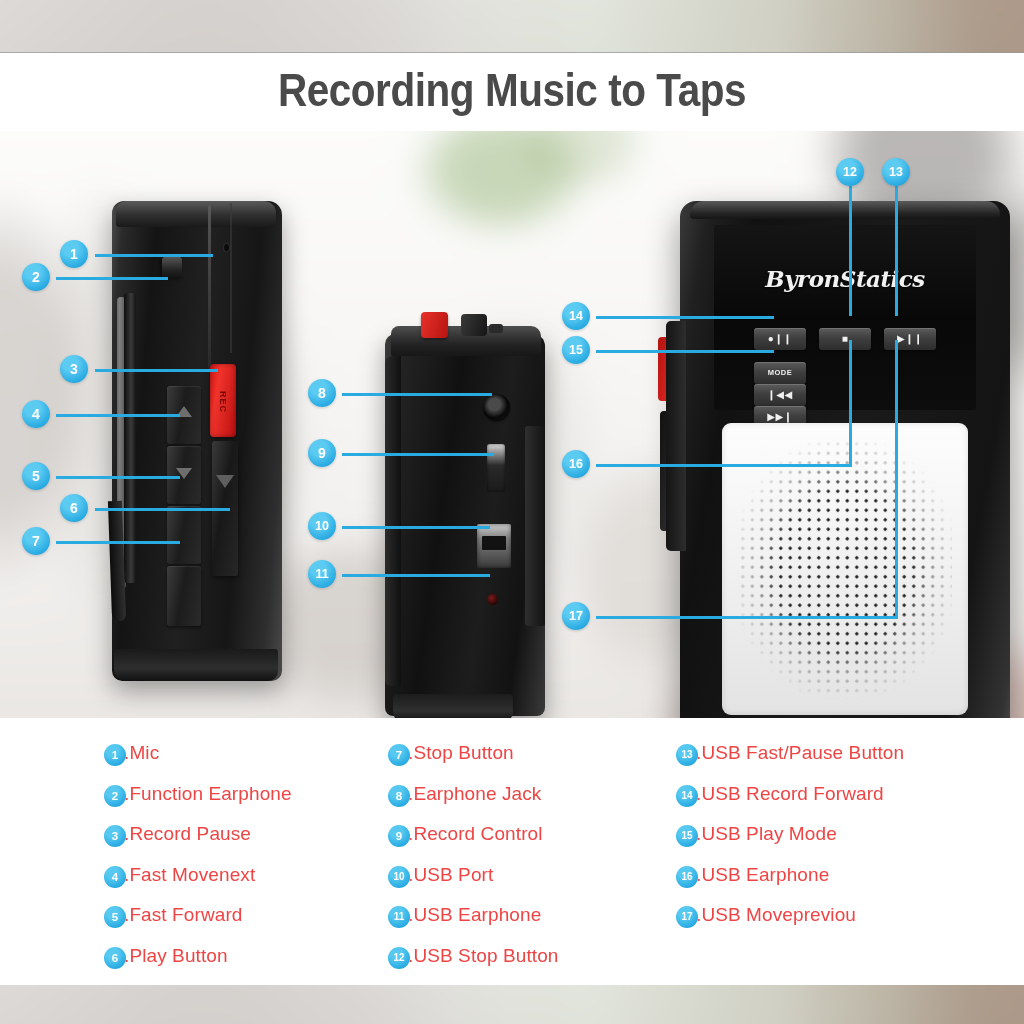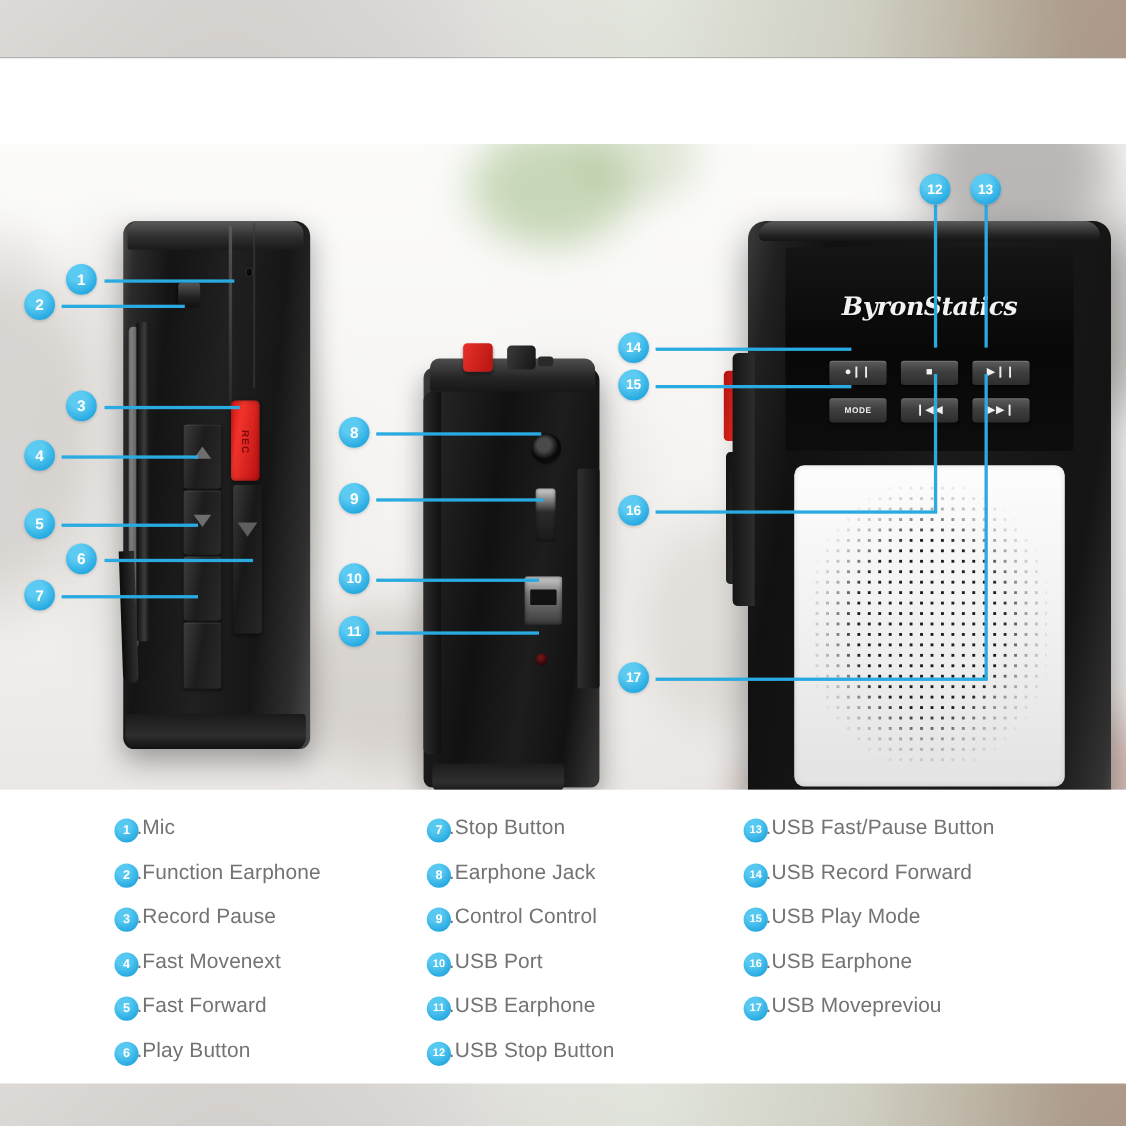--- a/index.html
+++ b/index.html
@@ -204,21 +204,21 @@
     background:linear-gradient(180deg,#151515 0%,#080808 50%,#0d0d0d 100%);
   }
   #device-right .logo{
     position:absolute;left:0;right:0;top:40px;text-align:center;
     font-family:"DejaVu Serif", serif;font-style:italic;font-weight:bold;
     font-size:23px;color:#f2f2f2;letter-spacing:-0.5px;
     text-shadow:0 1px 2px rgba(0,0,0,.8);
   }
   #device-right .btnrow{position:absolute;left:40px;width:182px;display:flex;justify-content:space-between;}
   #device-right .row1{top:103px;}
-  #device-right .row2{top:137px;}
+  #device-right .row2{top:137px;flex-direction:column;}
   #device-right .ctl{
     width:52px;height:22px;border-radius:3px;
     background:linear-gradient(180deg,#5c5c5c 0%,#3f3f3f 45%,#2d2d2d 100%);
     display:flex;align-items:center;justify-content:center;
     color:#f0f0f0;font-size:10px;line-height:1;letter-spacing:.5px;
     box-shadow:inset 0 1px 0 rgba(255,255,255,.15),0 1px 2px rgba(0,0,0,.5);
   }
   #device-right .ctl.mode{font-size:7.5px;font-weight:bold;}
   #device-right .grille{
     position:absolute;left:42px;top:222px;width:246px;height:292px;border-radius:9px;
@@ -266,32 +266,35 @@
   #col3{left:676px;}
   .legend-item{position:relative;height:40.5px;white-space:nowrap;}
   .legend-dot{
     position:absolute;left:0;top:4px;width:22px;height:22px;border-radius:50%;
     background:radial-gradient(circle at 38% 30%,#57c9f1 0 28%,#29abe2 72%,#1e99d0 100%);
     color:#fff;font-size:11.5px;font-weight:bold;line-height:22px;text-align:center;
   }
   .legend-dot.w{font-size:10px;}
   .legend-text{
     position:absolute;left:20px;top:2px;
-    font-size:19px;color:#737373;letter-spacing:.1px;text-align:right;
+    font-size:19px;color:#ef4444;letter-spacing:.1px;text-align:right;
   }
 </style>
 </head>
 <body>
 
 <div id="page">
 
   <div class="photo-strip top">
     <div class="blurbg"></div>
   </div>
 
+  <div id="title-bar">
+    <div id="title">Recording Music to Taps</div>
+  </div>
 
   <div id="photo-panel">
     <div class="scene"></div>
 
     <div class="device" id="device-left">
       <div class="shell"></div>
       <div class="topface"></div>
       <div class="seamA"></div>
       <div class="seamB"></div>
       <div class="micdot"></div>
@@ -438,21 +441,21 @@
         <div class="legend-item">
           <div class="legend-dot">7</div>
           <div class="legend-text">.Stop Button</div>
         </div>
         <div class="legend-item">
           <div class="legend-dot">8</div>
           <div class="legend-text">.Earphone Jack</div>
         </div>
         <div class="legend-item">
           <div class="legend-dot">9</div>
-          <div class="legend-text">.Control Control</div>
+          <div class="legend-text">.Record Control</div>
         </div>
         <div class="legend-item">
           <div class="legend-dot w">10</div>
           <div class="legend-text">.USB Port</div>
         </div>
         <div class="legend-item">
           <div class="legend-dot w">11</div>
           <div class="legend-text">.USB Earphone</div>
         </div>
         <div class="legend-item">

